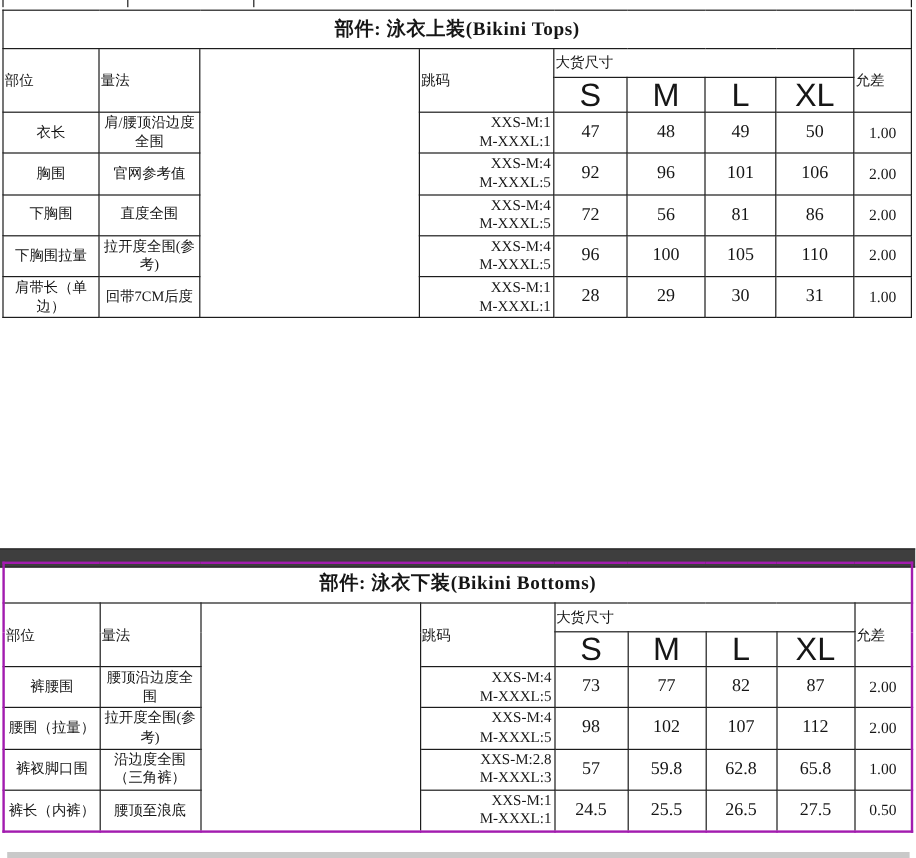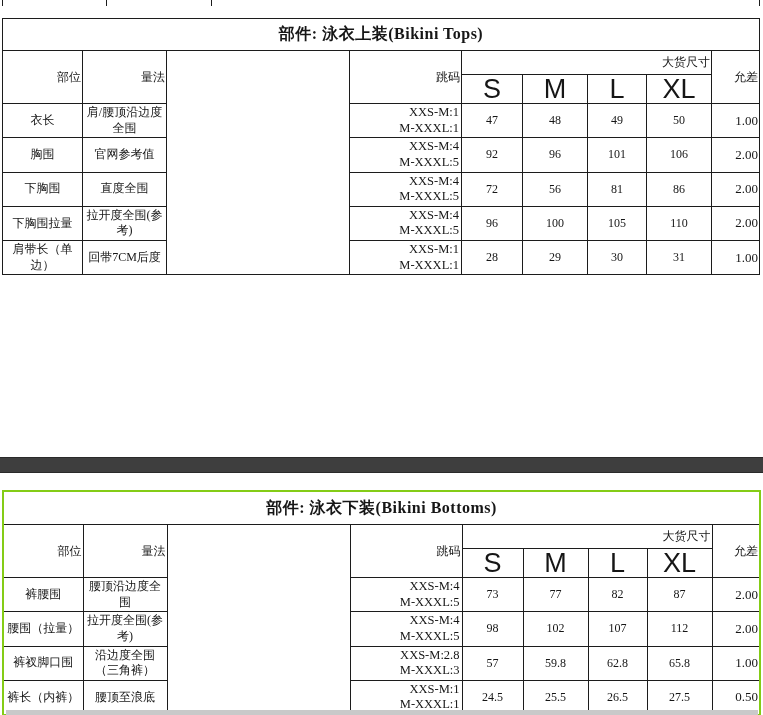--- a/index.html
+++ b/index.html
@@ -17,50 +17,50 @@
   
   .top-sliver{
     position:absolute;top:0;left:2px;width:756px;height:6px;
     border-left:1px solid #1c1c1c;border-right:1px solid #1c1c1c;
     background:#ffffff;
   }
   .top-sliver .vline{position:absolute;top:0;width:1px;height:6px;background:#1c1c1c;}
 
   
   .spec-table{position:absolute;left:2px;width:758px;}
-  .spec-table-1{top:18px;}
-  .spec-table-2{top:490px;border:2px solid #84cc16;}
+  .spec-table-1{top:8px;}
+  .spec-table-2{top:468px;border:2px solid #a21caf;}
 
   .title-cell{
     text-align:center;font-weight:bold;font-size:16px;
     height:29px;letter-spacing:0.5px;
   }
   .spec-table-2 .title-cell{height:30px;}
 
-  .hdr{font-size:12px;text-align:right;font-weight:normal;}
+  .hdr{font-size:12px;text-align:left;font-weight:normal;}
   .row-h1{height:24px;}
   .row-h2{height:29px;}
   .size-cell{
     font-family:"Liberation Sans","DejaVu Sans",sans-serif;
     font-size:27px;line-height:1;text-align:center;padding:0;
     font-weight:normal;
   }
   .sketch-cell{background:#ffffff;}
 
   .data-row{height:33px;}
   .data-row-last2{height:31px;}
   td.part-cell,td.method-cell{
     font-size:12px;text-align:center;line-height:1.3;padding:1px 2px;
   }
   td.jump-cell{
     font-size:12.5px;text-align:right;vertical-align:middle;
     padding:1px 2px 1px 3px;line-height:1.25;
   }
-  td.val-cell{font-size:12px;text-align:center;}
-  td.tol-cell{font-size:13px;text-align:right;}
+  td.val-cell{font-size:15px;text-align:center;}
+  td.tol-cell{font-size:13px;text-align:center;}
 
   
   .divider-bar{
     position:absolute;left:0;top:457px;width:763px;height:14px;
     background:#3e3e3e;
     border-top:1px solid #2a2a2a;border-bottom:1px solid #2a2a2a;
   }
 
   
   .bottom-sliver{

